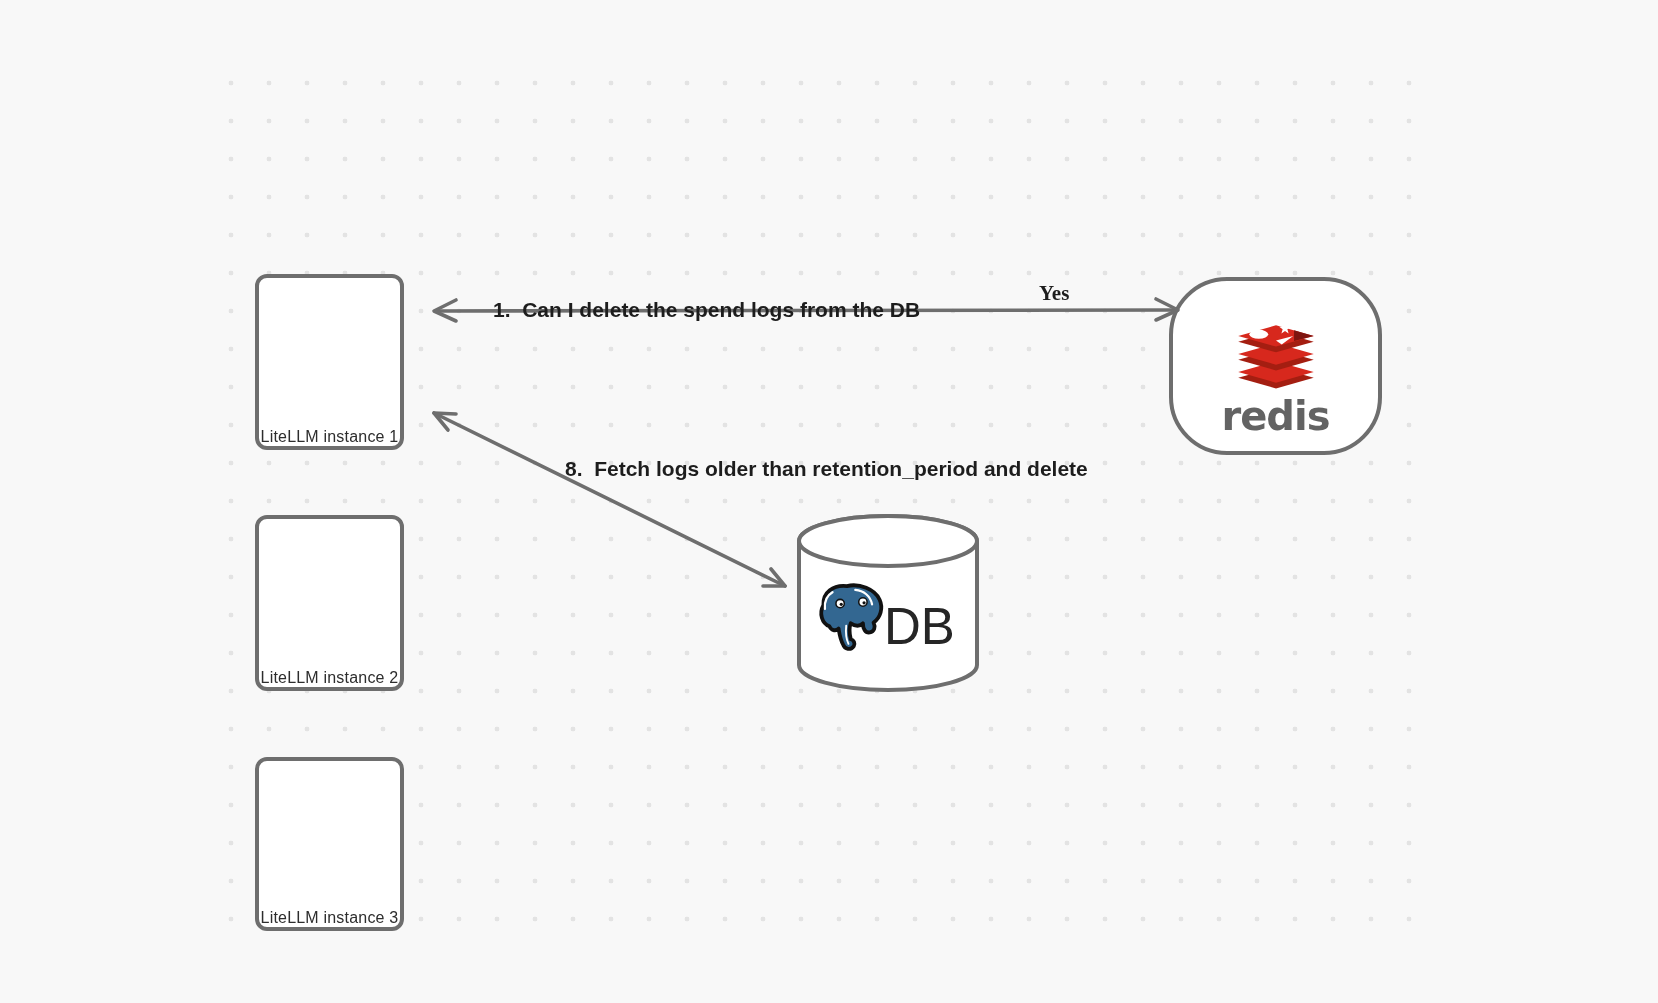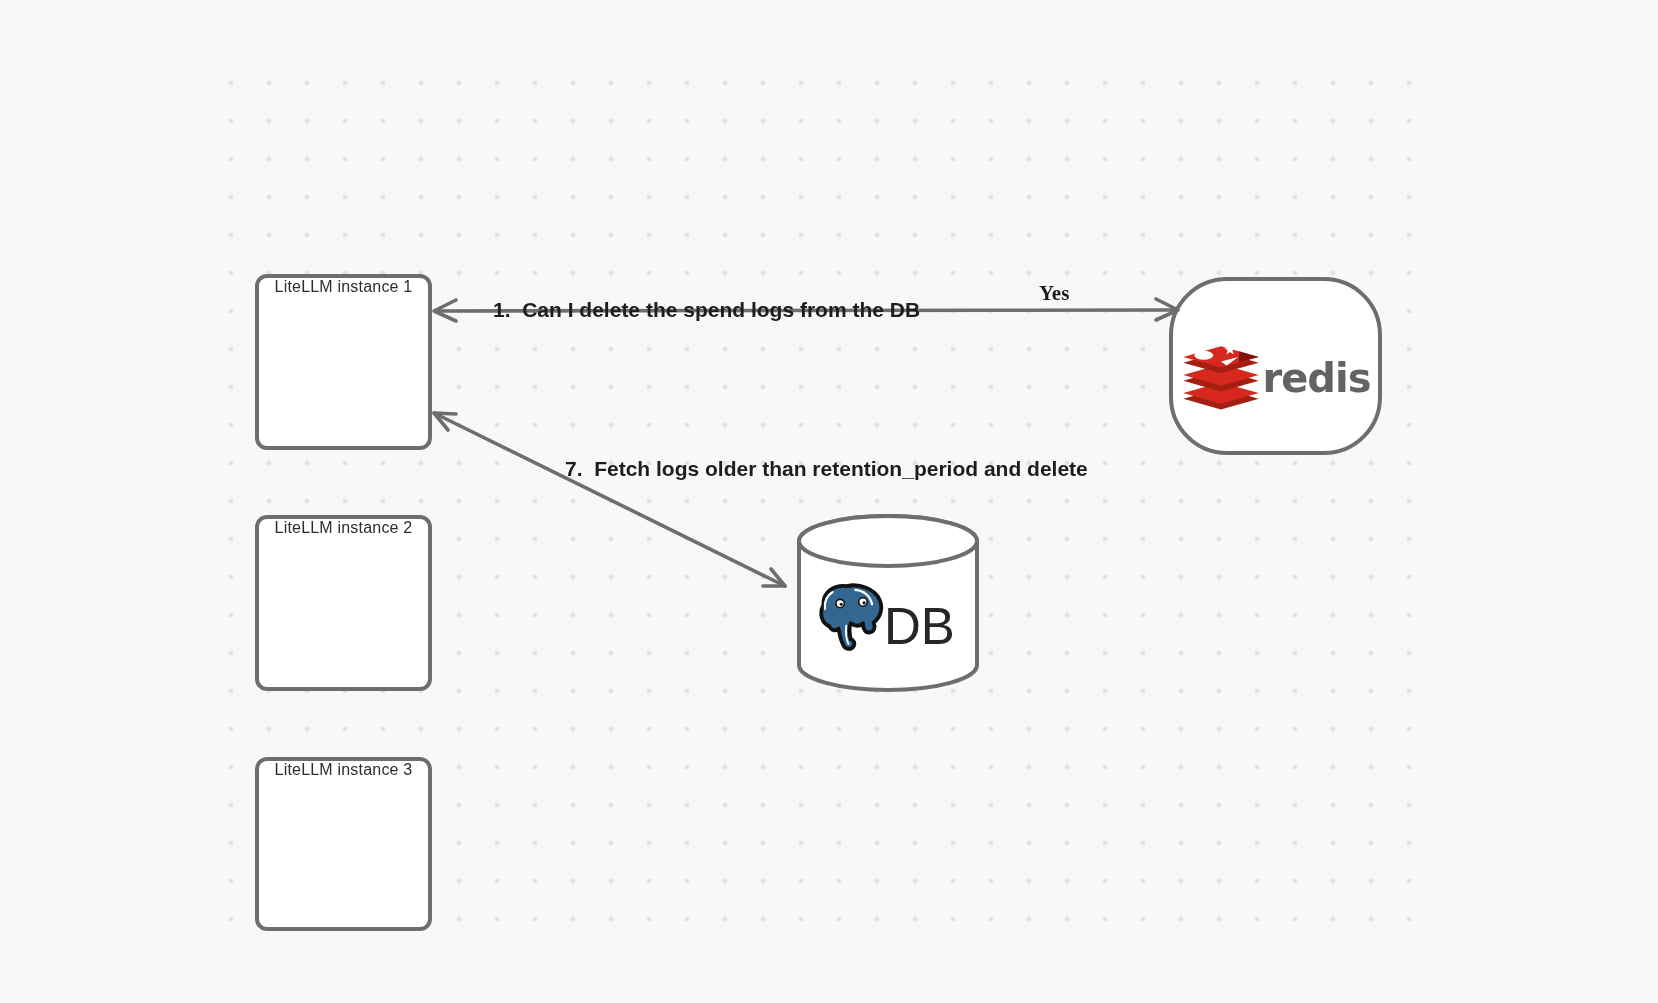--- a/index.html
+++ b/index.html
@@ -17,42 +17,42 @@
     position: absolute;
     left: 212px; top: 64px;
     width: 1217px; height: 874px;
     background-image: radial-gradient(circle, #e3e3e3 2.4px, rgba(0,0,0,0) 2.6px);
     background-size: 38px 38px;
   }
 
   .node-box {
     position: absolute;
     box-sizing: border-box;
-    width: 177px; height: 176px;
+    width: 149px; height: 176px;
     background: #ffffff;
     border: 4px solid #6e6e6e;
     border-radius: 12px;
-    display: flex; align-items: flex-start; justify-content: center;
+    display: flex; align-items: flex-end; justify-content: center;
     font-size: 16px;
     color: #2d2d2d;
     letter-spacing: 0.2px;
   }
   #box-1 { left: 255px; top: 274px; }
   #box-2 { left: 255px; top: 515px; }
   #box-3 { left: 255px; top: 757px; height: 174px; }
 
   .redis-node {
     position: absolute;
     box-sizing: border-box;
     left: 1169px; top: 277px;
     width: 213px; height: 178px;
     background: #ffffff;
     border: 4px solid #6e6e6e;
     border-radius: 58px;
-    display: flex; align-items: center; justify-content: center;
+    display: flex; flex-direction: column; align-items: center; justify-content: center;
     padding-top: 22px;
   }
   .redis-wordmark {
     font-family: "DejaVu Sans", sans-serif;
     font-weight: bold;
     font-size: 40px;
     line-height: 1;
     color: #636363;
     margin-top: 2px;
     letter-spacing: -1px;
@@ -150,15 +150,15 @@
     </g>
     <g fill="none" stroke="#6e6e6e" stroke-width="3.6" stroke-linecap="round" stroke-linejoin="round">
       <path d="M434 413 L785 586"></path>
       <path d="M456 414 L434 413 L448 430"></path>
       <path d="M771 569 L785 586 L763 586"></path>
     </g>
   </svg>
 
   <div class="edge-label" id="edge1-label">1.  Can I delete the spend logs from the DB</div>
   <div class="edge-label" id="edge1-response">Yes</div>
-  <div class="edge-label" id="edge2-label">7.  Fetch logs older than retention_period and delete</div>
+  <div class="edge-label" id="edge2-label">8.  Fetch logs older than retention_period and delete</div>
 
 </div>
 
 </body></html>

